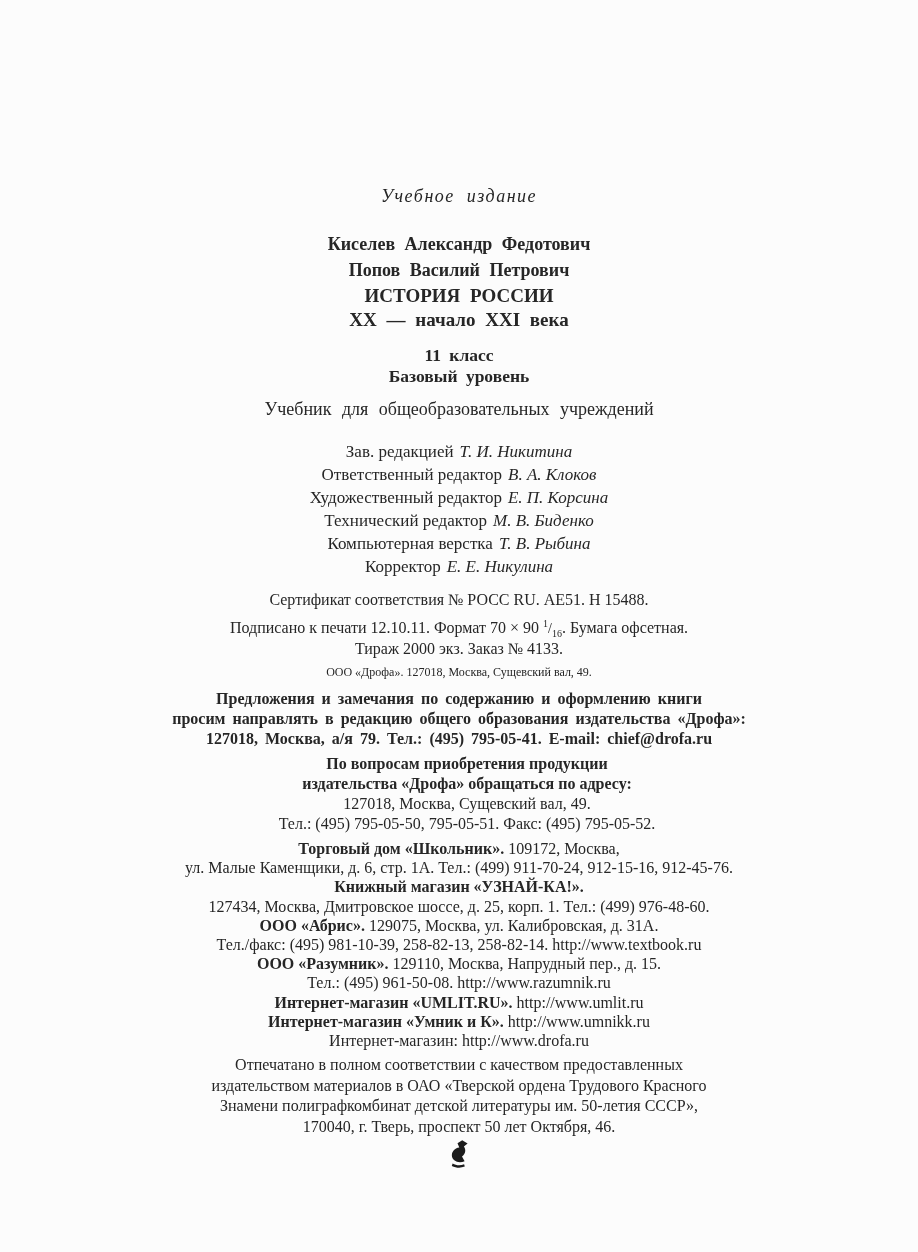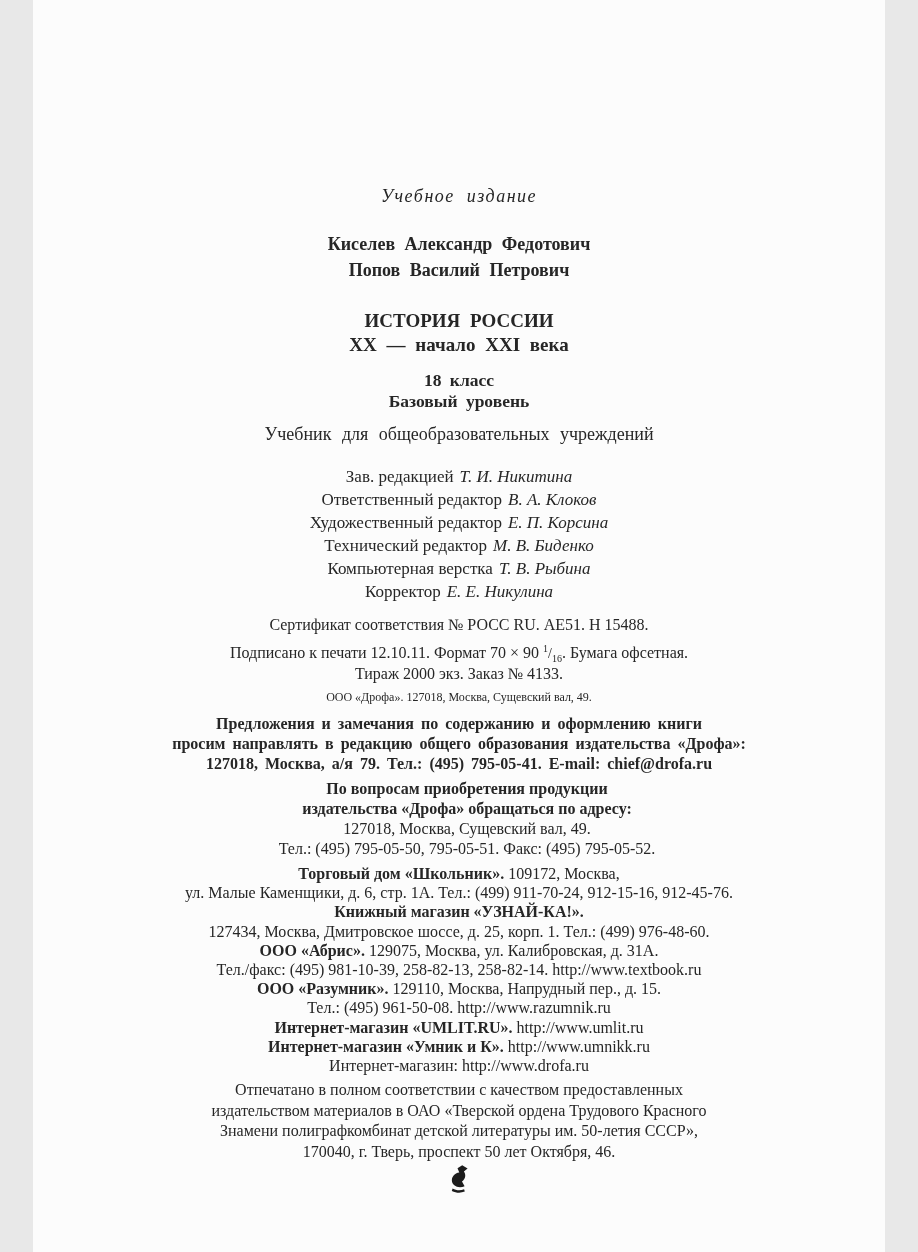--- a/index.html
+++ b/index.html
@@ -2,38 +2,38 @@
 <html lang="ru"><head>
 <meta charset="utf-8">
 <style>
   html, body { margin: 0; padding: 0; }
   body {
     background: #e8e8e8;
     font-family: "Liberation Serif", "DejaVu Serif", serif;
   }
   .page {
     position: relative;
-    width: 852px;
+    width: 918px;
     height: 1252px;
     margin: 0 auto;
     background: #fcfcfc;
     color: #262626;
     text-align: center;
     overflow: hidden;
     box-sizing: border-box;
     padding-top: 186px;
   }
   .edition-type {
     font-style: italic;
     font-size: 18px;
     letter-spacing: 1.5px;
     word-spacing: 6px;
     margin-bottom: 24px;
   }
-  .authors { margin-bottom: 26px; }
+  .authors { margin-bottom: 1px; }
   .author-line {
     font-weight: bold;
     font-size: 18px;
     line-height: 26px;
     word-spacing: 5px;
   }
   .title-block { margin-bottom: 13px; }
   .title-line {
     font-weight: bold;
     font-size: 19px;
@@ -86,21 +86,21 @@
     <div class="author-line">Киселев Александр Федотович</div>
     <div class="author-line">Попов Василий Петрович</div>
   </div>
 
   <div class="title-block">
     <div class="title-line">ИСТОРИЯ РОССИИ</div>
     <div class="title-line">XX — начало XXI века</div>
   </div>
 
   <div class="grade-block">
-    <div class="grade-line">18 класс</div>
+    <div class="grade-line">11 класс</div>
     <div class="grade-line">Базовый уровень</div>
   </div>
 
   <div class="audience">Учебник для общеобразовательных учреждений</div>
 
   <div class="staff">
     <div class="staff-row">
       <span class="staff-role">Зав. редакцией</span><span class="staff-name">Т. И. Никитина</span>
     </div>
     <div class="staff-row">

